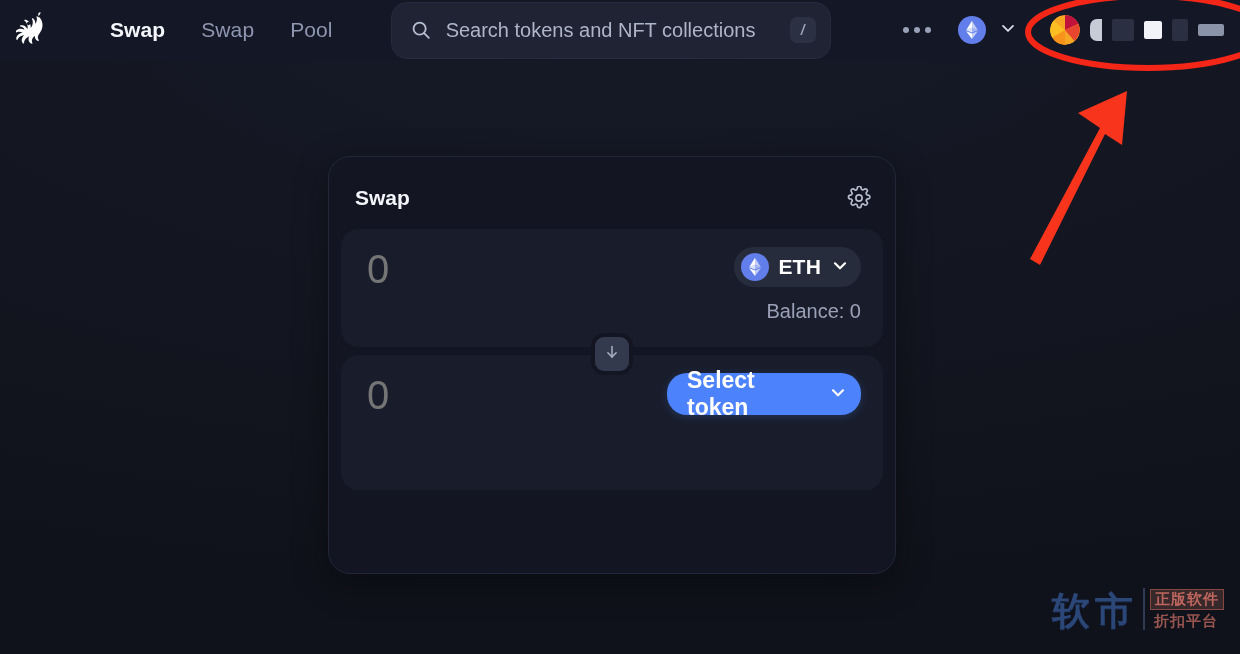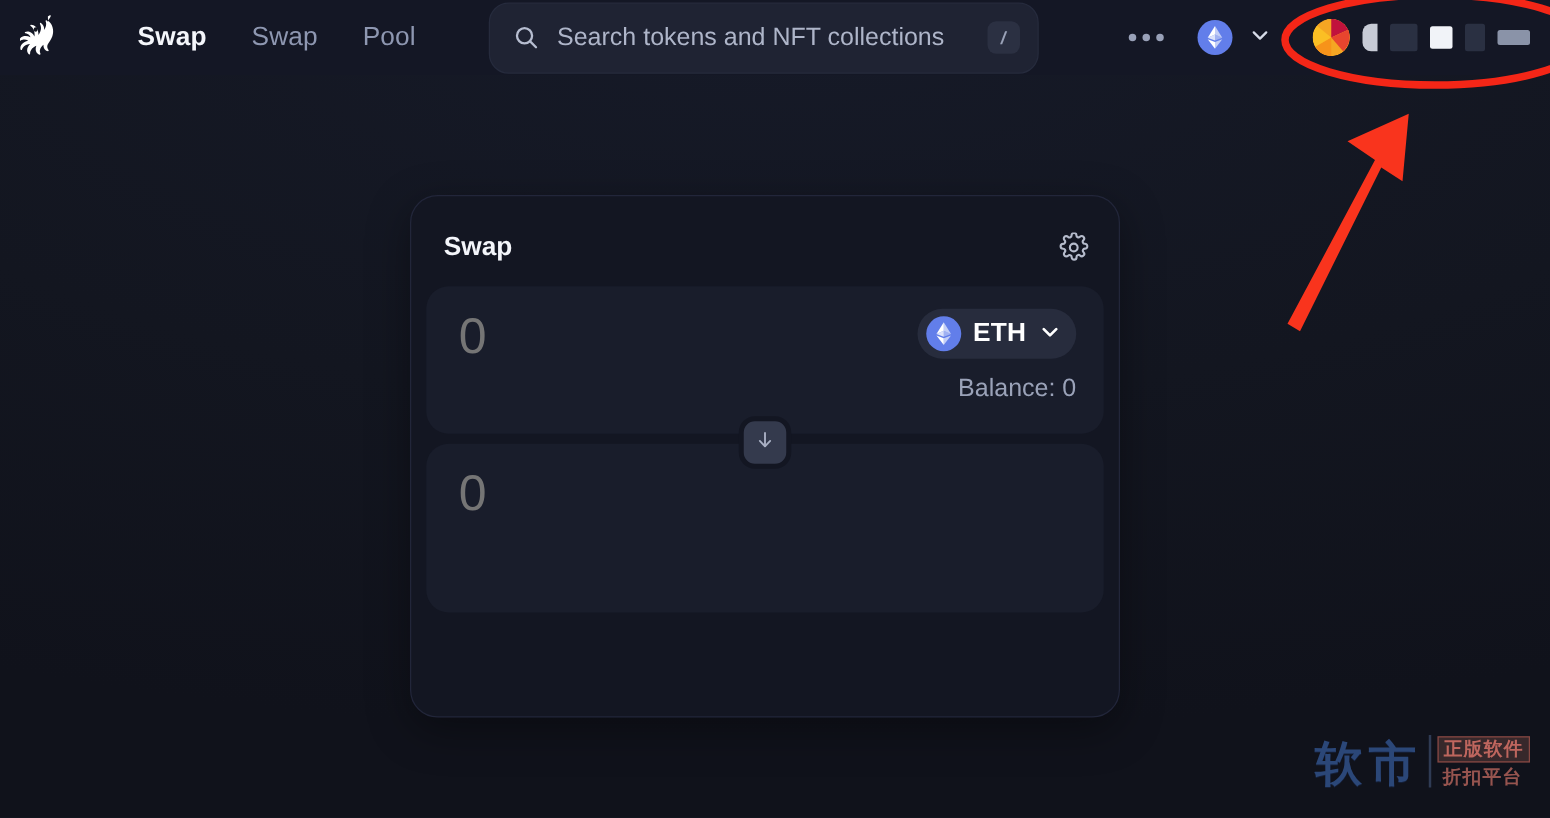--- a/index.html
+++ b/index.html
@@ -304,20 +304,30 @@
       <span>
         <svg width="18" height="18" viewBox="0 0 24 24" fill="none" stroke="#aab1c4" stroke-width="2" stroke-linecap="round" stroke-linejoin="round">
           <line x1="12" y1="4.5" x2="12" y2="18.5"></line>
             <polyline points="6.5,13 12,18.8 17.5,13"></polyline>
         </svg>
       </span>
     </div>
 
     <div class="token-panel" id="panel-out">
       <input class="amount" type="text" placeholder="0" style="">
+      <div class="panel-right">
+        <div id="select-token-btn">
+          <span class="sym">Select token</span>
+          <span>
+            <svg width="20" height="20" viewBox="0 0 24 24" fill="none" stroke="#ffffff" stroke-width="2.6" stroke-linecap="round" stroke-linejoin="round">
+              <polyline points="6,10 12,16 18,10"></polyline>
+            </svg>
+          </span>
+        </div>
+      </div>
     </div>
 
   </div>
 
   <svg id="annotations" viewBox="0 0 1240 654">
     <ellipse cx="1148" cy="32" rx="120" ry="36" fill="none" stroke="#f42617" stroke-width="6"></ellipse>
     <g fill="#f9341d">
       <path d="M1030 259 L1100 128 L1078 113 L1127 91 L1122 145 L1105 134 L1040 265 Z"></path>
     </g>
   </svg>

